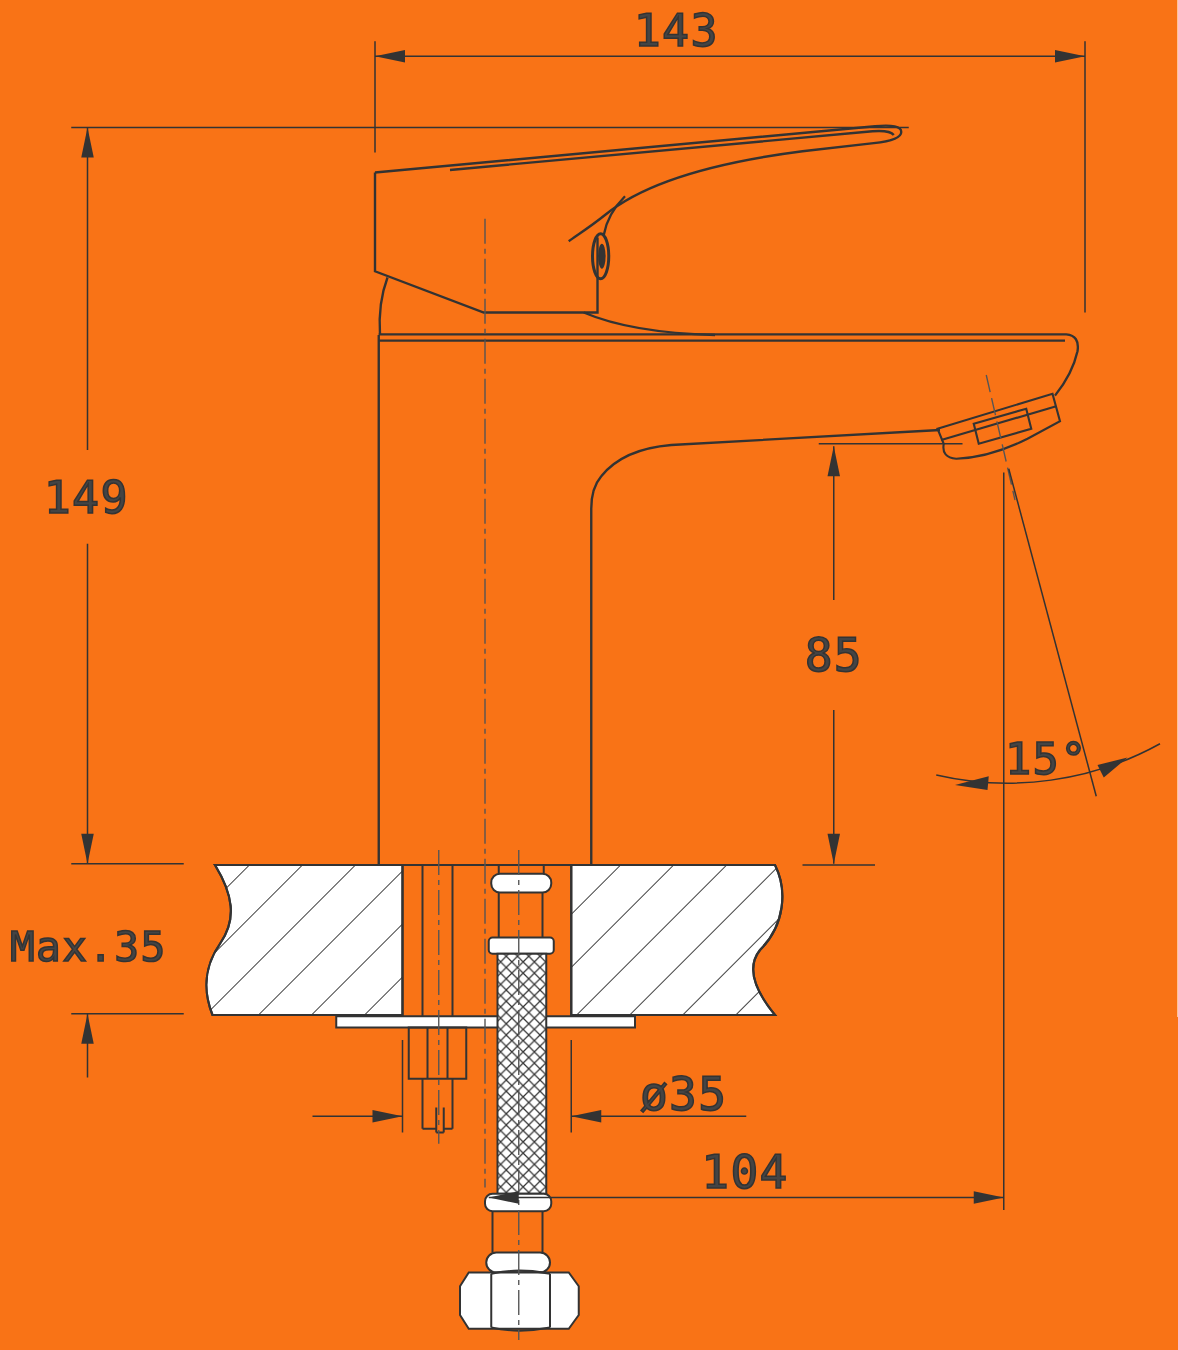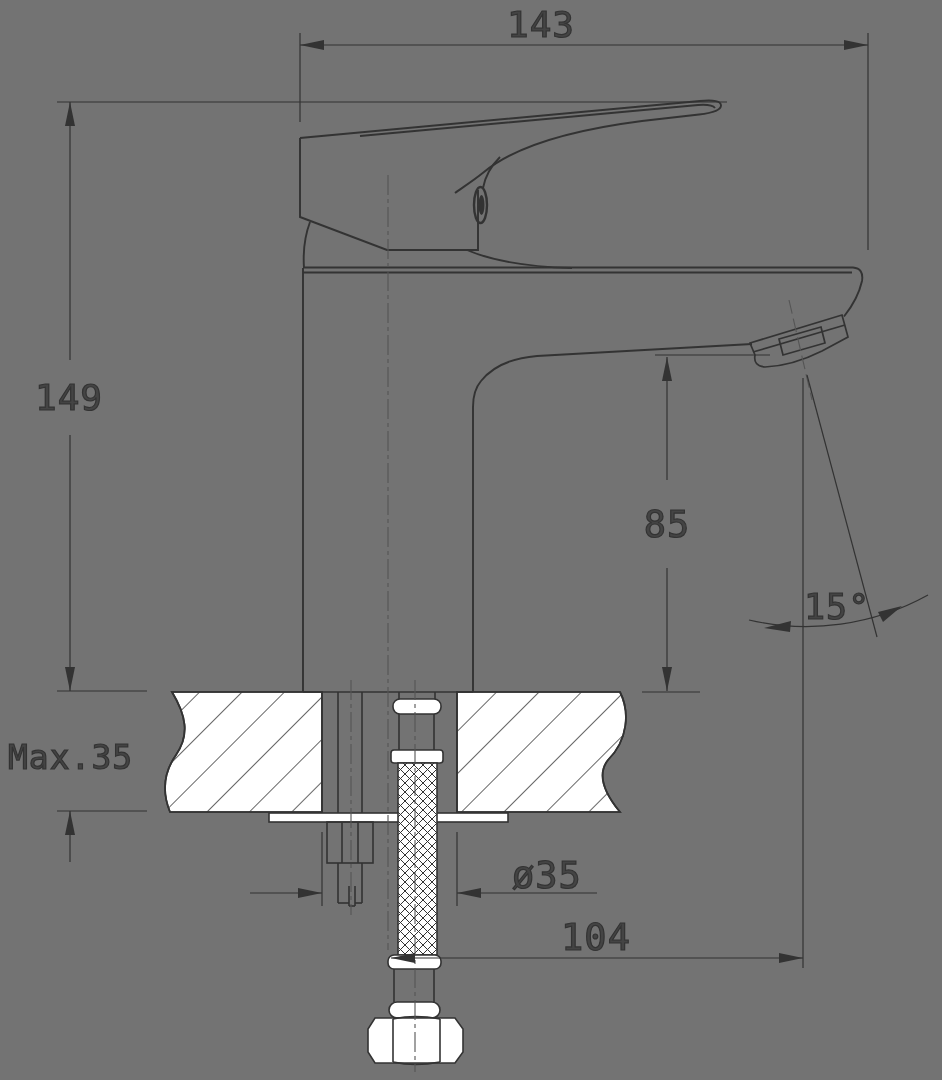--- a/index.html
+++ b/index.html
@@ -1,16 +1,16 @@
 <!DOCTYPE html>
 <html><head>
 <meta charset="utf-8">
 <style>
   html,body{margin:0;padding:0;background:#ffffff;}
-  .stage{width:942px;height:1080px;position:relative;background:#737373;overflow:hidden;}
+  .stage{width:942px;height:1080px;position:relative;background:#f97316;overflow:hidden;}
   svg{display:block;}
   .dim-text{
     font-family:"DejaVu Sans Mono", monospace;
     fill:#444444;
     letter-spacing:1px;
   }
 </style>
 </head>
 <body>
 

